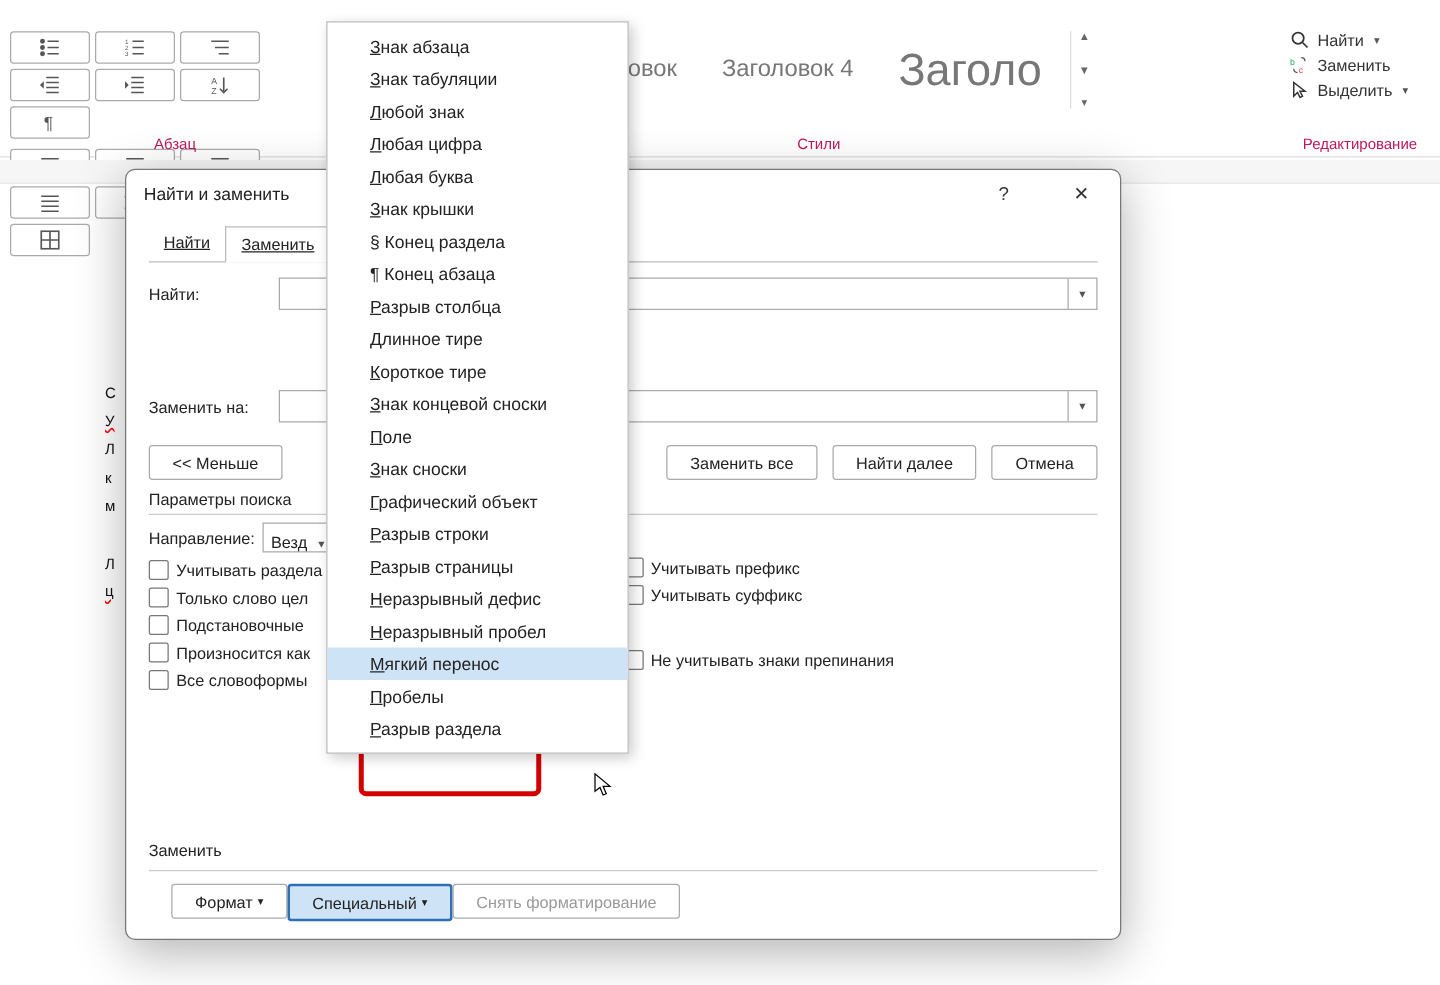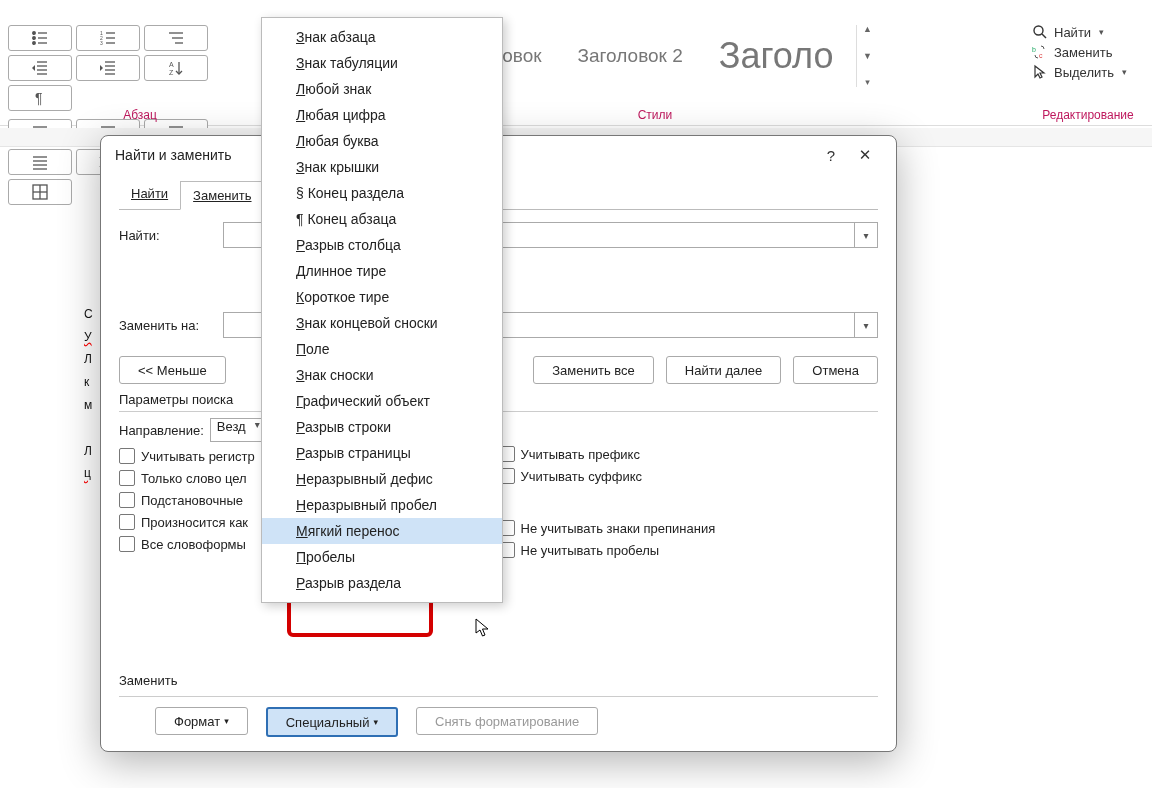--- a/index.html
+++ b/index.html
@@ -17,44 +17,44 @@
   .group-label.styles-lbl{left:320px;width:670px;}
   .edit-panel{position:absolute;right:8px;top:20px;width:112px;}
   .edit-panel .row{display:flex;align-items:center;gap:6px;margin:4px 0;color:#333;}
   .edit-panel svg{width:16px;height:16px;}
   .group-label.edit-lbl{position:absolute;right:8px;left:auto;width:112px;}
   .ruler{position:absolute;left:0;top:128px;right:0;height:18px;background:#f6f6f6;border-bottom:1px solid #e5e5e5;}
   .doc-text{position:absolute;left:84px;top:280px;font-size:12px;line-height:1.9;color:#111;white-space:pre;}
   .doc-text .u{text-decoration:underline wavy red;}
   
   .dialog{position:absolute;left:100px;top:135px;width:795px;height:615px;background:#fff;border:1px solid #777;border-radius:8px;box-shadow:0 10px 40px rgba(0,0,0,.3);}
-  .dlg-title{padding:10px 14px;font-size:14px;display:flex;align-items:center;}
+  .dlg-title{padding:10px 14px;font-size:14px;display:flex;align-items:center;gap:28px;}
   .dlg-title .spacer{flex:1;}
   .dlg-title .icon{width:34px;text-align:center;font-size:15px;color:#333;}
   .tabs{display:flex;gap:0;margin:6px 0 0 18px;}
   .tab{padding:6px 12px;}
   .tab.active{background:#fff;border:1px solid #bbb;border-bottom:1px solid #fff;position:relative;top:1px;}
   .tabs-line{border-bottom:1px solid #bbb;margin:0 18px;}
   .form-row{display:flex;align-items:center;margin:12px 18px;gap:14px;}
   .form-row label{width:90px;}
   .form-row .field{flex:1;height:24px;border:1px solid #aaa;background:#fff;position:relative;}
   .form-row .field .dd{position:absolute;right:0;top:0;width:22px;height:24px;border-left:1px solid #aaa;display:flex;align-items:center;justify-content:center;font-size:10px;color:#555;}
   .btn-row{display:flex;gap:12px;margin:18px 18px 8px;align-items:center;}
   .btn{height:26px;padding:0 18px;border:1px solid #aaa;background:#fff;border-radius:3px;display:flex;align-items:center;}
   .btn-row .spacer{flex:1;}
   .fieldset-label{margin:6px 18px 4px;font-size:13px;}
   .opts{display:flex;margin:0 18px;}
   .opts .col{flex:1;}
   .opts .row{display:flex;align-items:center;gap:6px;margin:6px 0;}
   .chk{width:14px;height:14px;border:1px solid #777;border-radius:2px;}
-  .sel-small{height:22px;border:1px solid #aaa;padding:0 18px 0 6px;display:flex;align-items:flex-start;position:relative;}
+  .sel-small{height:22px;border:1px solid #aaa;padding:0 18px 0 6px;display:flex;align-items:flex-end;position:relative;}
   .sel-small::after{content:"▾";position:absolute;right:4px;font-size:10px;color:#555;}
   .bottom{position:absolute;left:18px;right:18px;bottom:14px;}
   .bottom .lbl{margin-bottom:8px;}
-  .bottom .row{display:flex;gap:18px;}
+  .bottom .row{display:flex;gap:0;}
   .bottom .row .spacer-narrow{width:18px;}
   .btn.pressed{background:#cfe3f7;border:2px solid #2f6fb4;text-align:center;}
   .btn.disabled{color:#999;}
   
   .menu{position:absolute;left:261px;top:17px;width:240px;background:#fff;border:1px solid #bbb;box-shadow:3px 3px 10px rgba(0,0,0,.2);padding:6px 0;z-index:50;}
   .menu .item{padding:5px 34px;font-size:14px;white-space:nowrap;}
   .menu .item.hover{background:#cfe3f7;}
   .menu .item u{text-decoration:underline;}
   .highlight-box{position:absolute;border:4px solid #d40000;border-radius:6px;pointer-events:none;}
   .cursor{position:absolute;width:16px;height:20px;pointer-events:none;}
@@ -177,21 +177,21 @@
           <line x1="2" y1="9" x2="16" y2="9"></line>
           <line x1="9" y1="2" x2="9" y2="16"></line>
         </svg>
       </div>
   </div>
   <div class="group-label">Абзац</div>
 
   <div class="styles">
     <div class="style-box sel">нтервала</div>
     <div class="style-box">Заголовок</div>
-    <div class="style-box">Заголовок 2</div>
+    <div class="style-box">Заголовок 4</div>
     <div class="style-box big">Заголо</div>
     <div class="style-scroll">
         <div>▲</div>
         <div>▼</div>
         <div>▾</div>
       </div>
   </div>
   <div class="group-label styles-lbl">Стили</div>
 
   <div class="edit-panel">
@@ -277,21 +277,21 @@
   <div class="opts">
     <div class="col">
       <div class="row">
         <span>Направление:</span>
         <div class="sel-small">
             <span>Везд</span>
           </div>
       </div>
       <div class="row">
           <div class="chk"></div>
-          <span>Учитывать регистр</span>
+          <span>Учитывать раздела</span>
         </div>
       <div class="row">
           <div class="chk"></div>
           <span>Только слово цел</span>
         </div>
       <div class="row">
           <div class="chk"></div>
           <span>Подстановочные</span>
         </div>
       <div class="row">
@@ -310,24 +310,20 @@
           <span>Учитывать префикс</span>
         </div>
       <div class="row">
           <div class="chk"></div>
           <span>Учитывать суффикс</span>
         </div>
       <div style="height:24px;"></div>
       <div class="row">
           <div class="chk"></div>
           <span>Не учитывать знаки препинания</span>
-        </div>
-      <div class="row">
-          <div class="chk"></div>
-          <span>Не учитывать пробелы</span>
         </div>
     </div>
   </div>
 
   <div class="bottom">
     <div class="lbl">Заменить</div>
     <div style="border-top:1px solid #ccc;margin-bottom:10px;"></div>
     <div class="row">
       <div class="spacer-narrow"></div>
       <div class="btn">

